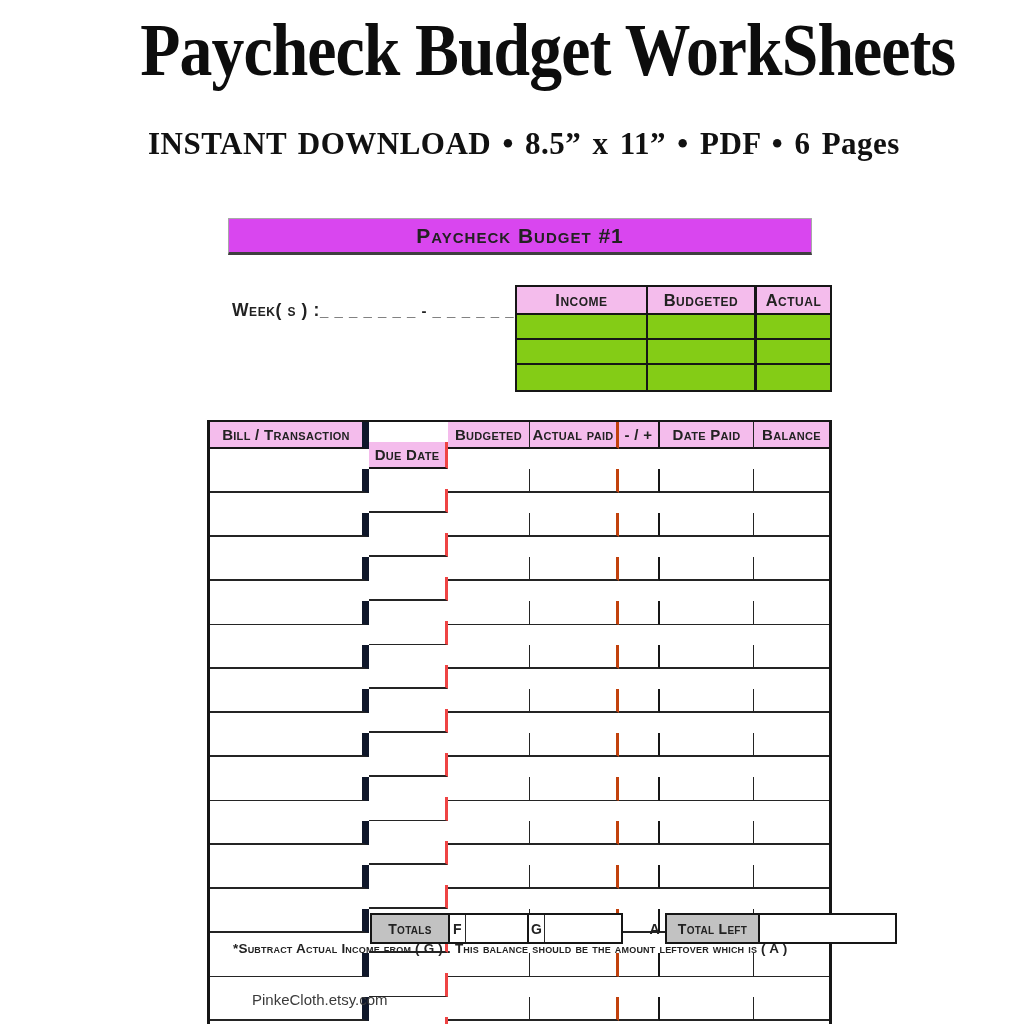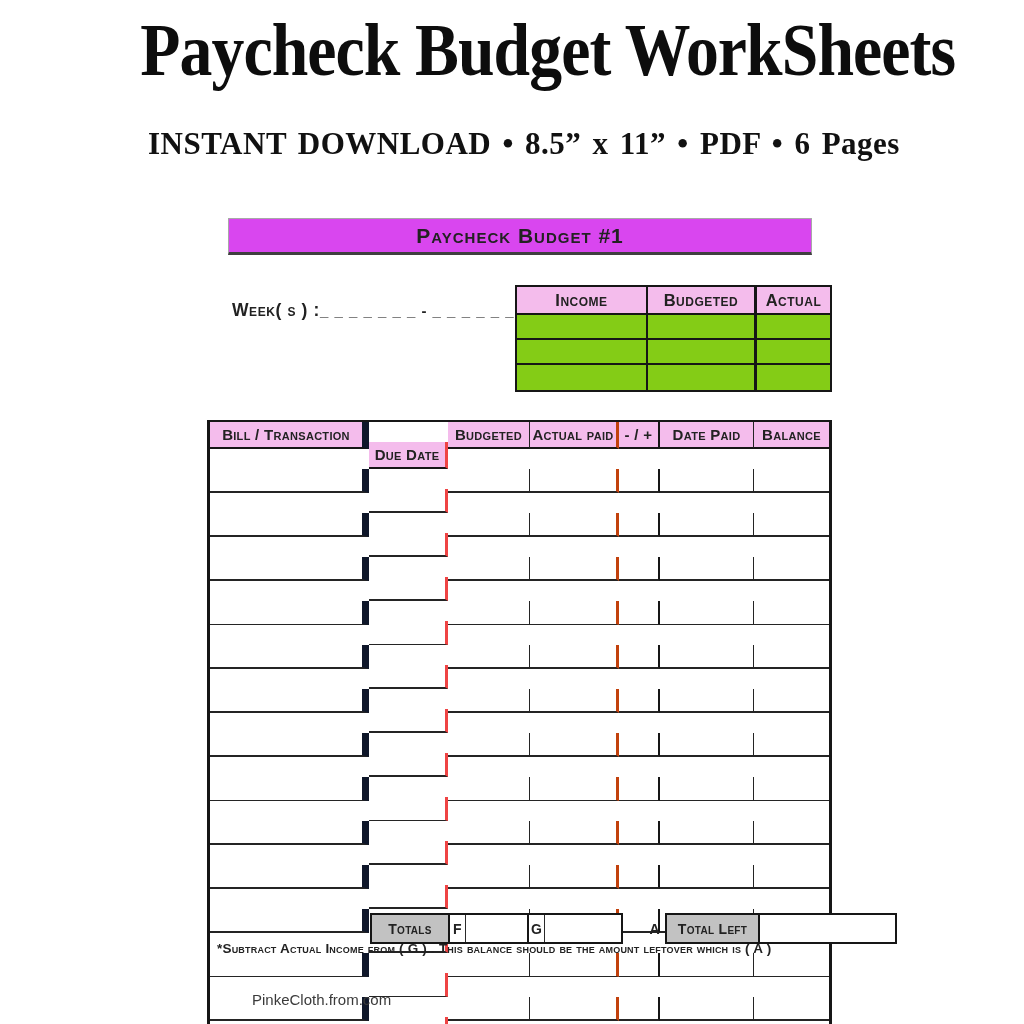--- a/index.html
+++ b/index.html
@@ -77,21 +77,21 @@
   .totals-cell{width:78px;background:var(--gray-cell);border-right:2px solid #161616;justify-content:center;}
   .f-cell,.g-cell{width:16px;border-right:1px solid #2a2a2a;justify-content:center;}
   .fblank{width:63px;border-right:2px solid #161616;}
   .gblank{flex:1;}
   .a-spacer{width:42px;display:flex;align-items:center;justify-content:flex-end;padding-right:5px;box-sizing:border-box;}
   .totalleft-cell{width:93px;background:var(--gray-cell);border-right:2px solid #161616;justify-content:center;text-align:right;}
   .tl-blank{flex:1;}
   .totals-row .hand{font-size:14px;letter-spacing:0.3px;}
   .letter{font-size:13.5px;}
   
-  .footnote{position:absolute;left:217px;top:941px;font-size:13.5px;letter-spacing:0.2px;white-space:nowrap;}
+  .footnote{position:absolute;left:233px;top:941px;font-size:13.5px;letter-spacing:0.2px;white-space:nowrap;}
   .watermark{position:absolute;left:252px;top:991px;font-size:15px;color:#3a3a3a;}
 </style>
 </head>
 <body style="--pink: #f4bcec; --gray-cell: #c2c2c2;">
 
 <div class="title-wrap">
   <span class="title">Paycheck Budget WorkSheets</span>
 </div>
 <div class="subtitle-wrap">
   <span class="subtitle">INSTANT DOWNLOAD  • 8.5” x 11” • PDF • 6 Pages</span>
@@ -354,13 +354,13 @@
   </div>
   <div class="tbox right">
     <div class="tcell totalleft-cell">
       <span class="hand">Total Left</span>
     </div>
     <div class="tcell tl-blank"></div>
   </div>
 </div>
 
 <div class="footnote hand">*Subtract Actual Income from ( G ) . This balance should be the amount leftover which is ( A )</div>
-<div class="watermark">PinkeCloth.from.com</div>
+<div class="watermark">PinkeCloth.etsy.com</div>
 
 </body></html>

